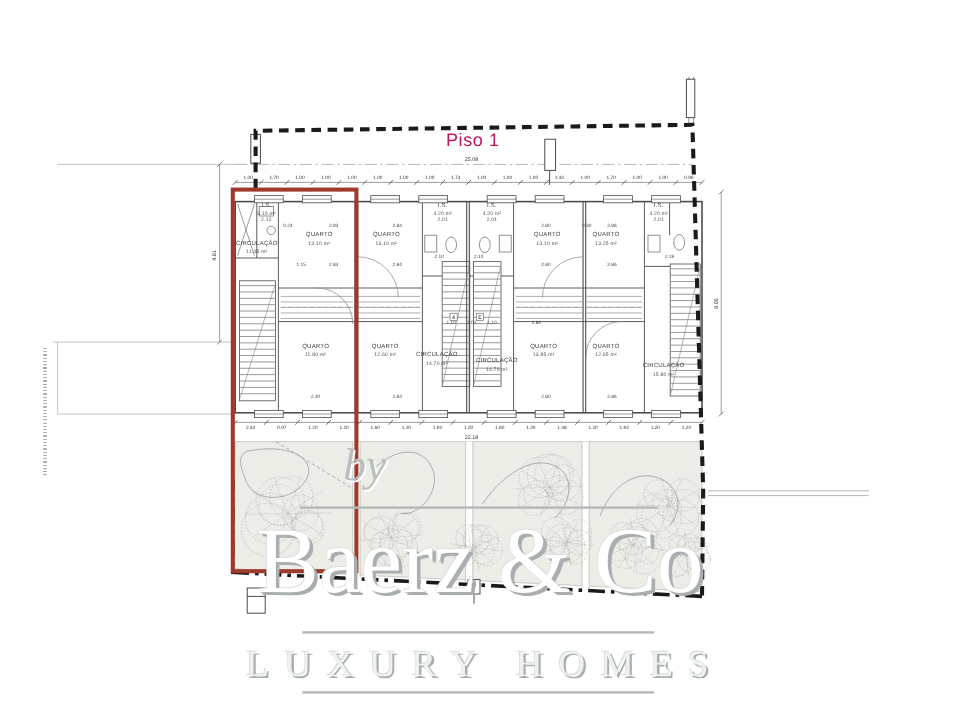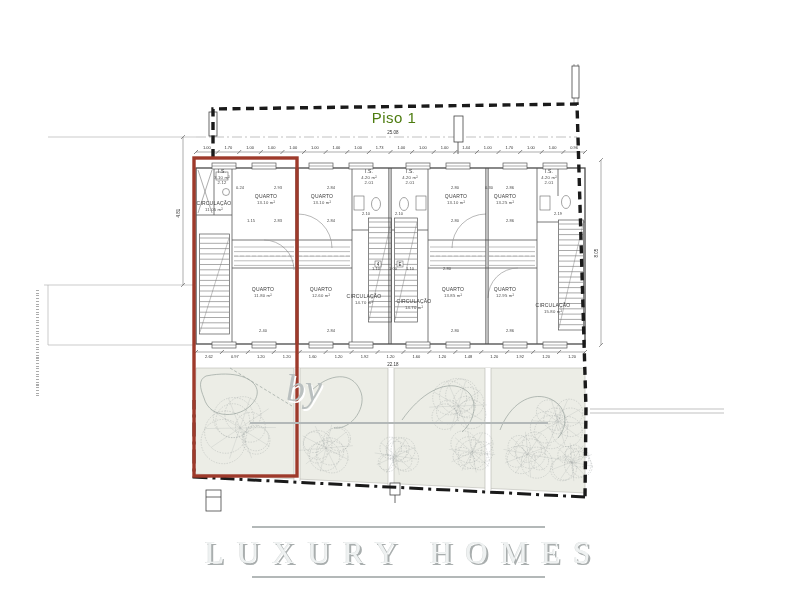--- a/index.html
+++ b/index.html
@@ -4,21 +4,21 @@
 <style>
   html,body{margin:0;padding:0;background:#fff;}
   #stage{position:relative;width:800px;height:600px;background:#ffffff;overflow:hidden;
          font-family:"Liberation Sans",sans-serif;}
   #lines{position:absolute;left:0;top:0;}
   #labels{position:absolute;left:0;top:0;width:800px;height:600px;pointer-events:none;}
   .room{position:absolute;transform:translate(-50%,-50%);text-align:center;
         font:400 5px/1.3 "Liberation Sans",sans-serif;color:#3a3a3a;white-space:nowrap;letter-spacing:.2px;}
   .room .a{font-size:4.2px;color:#4a4a4a;}
   #plan-title{position:absolute;left:394px;top:109px;transform:translateX(-50%);
-        font-size:15px;color:#4d7c0f;letter-spacing:.5px;}
+        font-size:15px;color:#be185d;letter-spacing:.5px;}
   
   #vref{position:absolute;left:36px;top:290px;width:3px;height:106px;opacity:.75;
         background:repeating-linear-gradient(to bottom,#8f8f8f 0 1px,transparent 1px 2.7px);}
   
   #wm{position:absolute;left:0;top:4px;width:800px;height:600px;pointer-events:none;
       font-family:"Liberation Serif",serif;}
   #wm-by{position:absolute;left:286px;top:362px;font-style:italic;font-size:38px;
       color:#b9bfbf;text-shadow:1.5px 1.5px 0 #ffffff;}
   #wm-line-top{position:absolute;left:250px;top:418px;width:298px;height:2px;background:#b3b8b8;}
   #wm-brand{position:absolute;left:400px;top:424px;transform:translateX(-50%);
@@ -620,17 +620,18 @@
       </div>
       <div class="room" style="left: 553px; top: 308px;">
         <div>CIRCULAÇÃO</div>
         <div class="a">15.80 m²</div>
       </div>
     </div>
 
   <div id="wm">
     <div id="wm-by">by</div>
     <div id="wm-line-top"></div>
+    <div id="wm-brand">Baerz &amp; Co</div>
     <div id="wm-line-mid"></div>
     <div id="wm-tagline">LUXURY HOMES</div>
     <div id="wm-line-bot"></div>
   </div>
 </div>
 
 </body></html>

